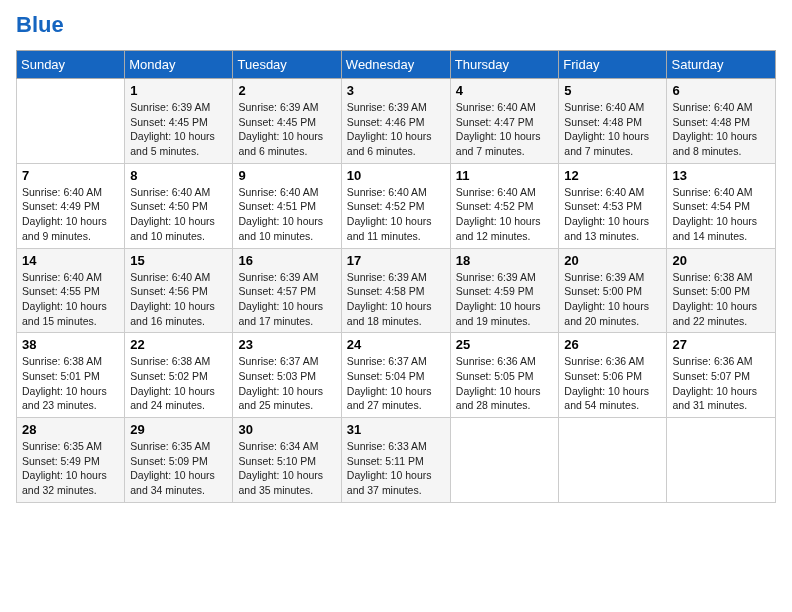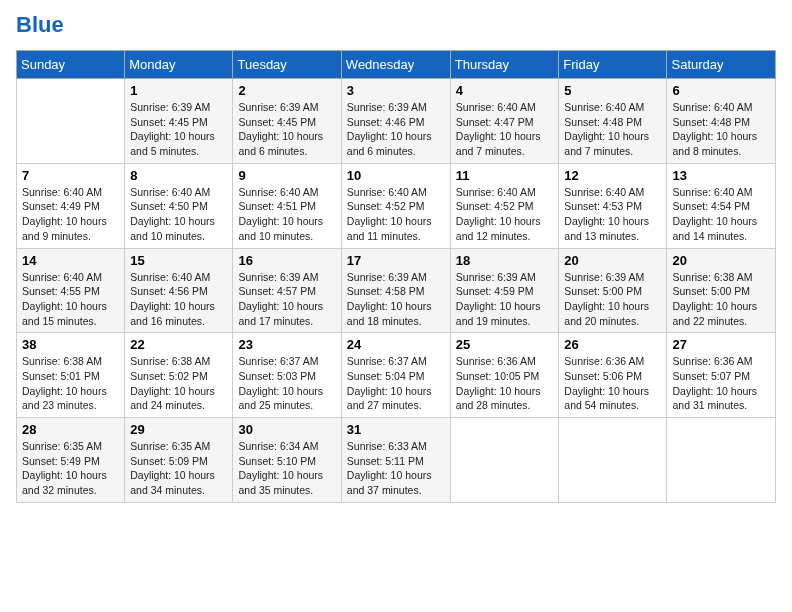--- a/index.html
+++ b/index.html
@@ -304,21 +304,21 @@
           <div class="day-info">
             <span>Sunrise: 6:37 AM</span><br>
             <span>Sunset: 5:04 PM</span><br>
             <span>Daylight: 10 hours and 27 minutes.</span>
           </div>
         </td>
         <td>
           <span class="day-num">25</span>
           <div class="day-info">
             <span>Sunrise: 6:36 AM</span><br>
-            <span>Sunset: 10:05 PM</span><br>
+            <span>Sunset: 5:05 PM</span><br>
             <span>Daylight: 10 hours and 28 minutes.</span>
           </div>
         </td>
         <td>
           <span class="day-num">26</span>
           <div class="day-info">
             <span>Sunrise: 6:36 AM</span><br>
             <span>Sunset: 5:06 PM</span><br>
             <span>Daylight: 10 hours and 54 minutes.</span>
           </div>

